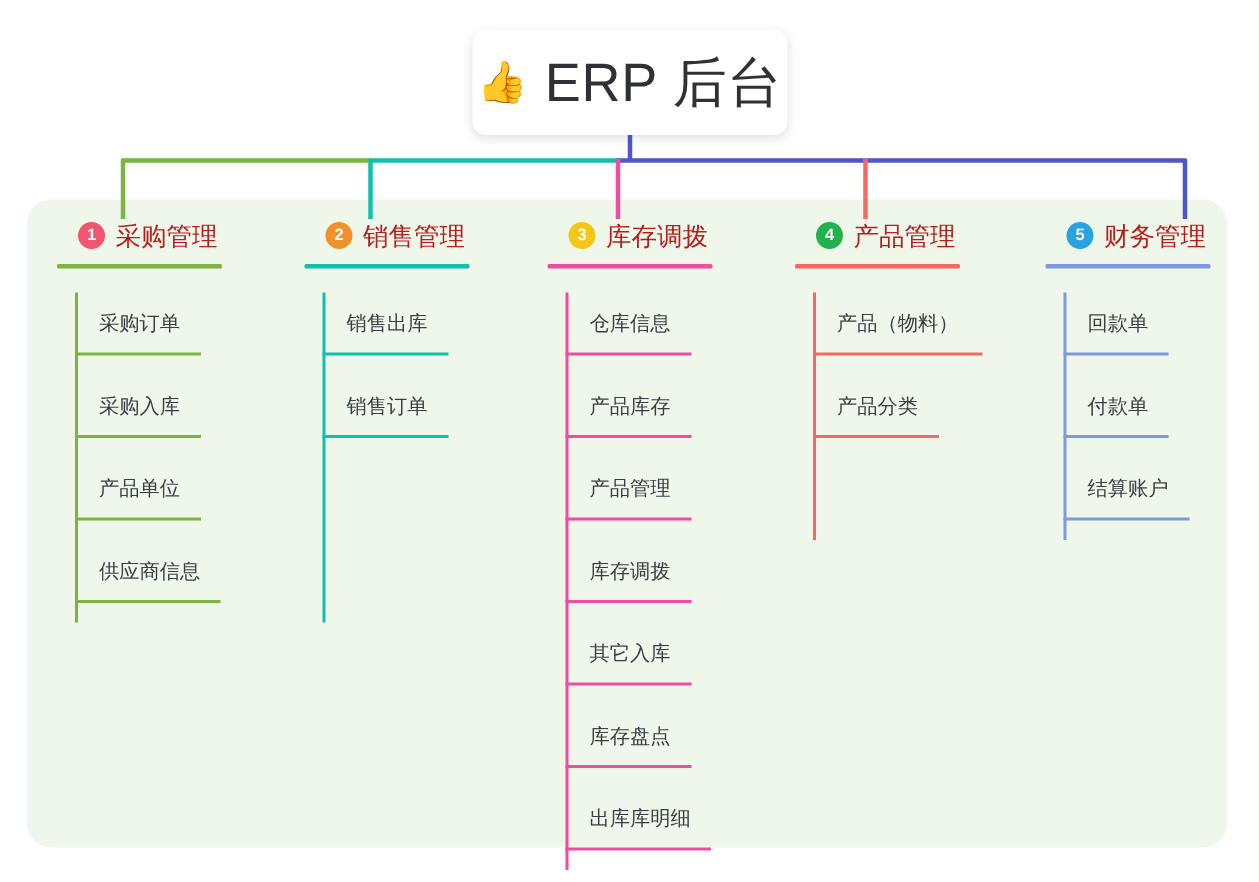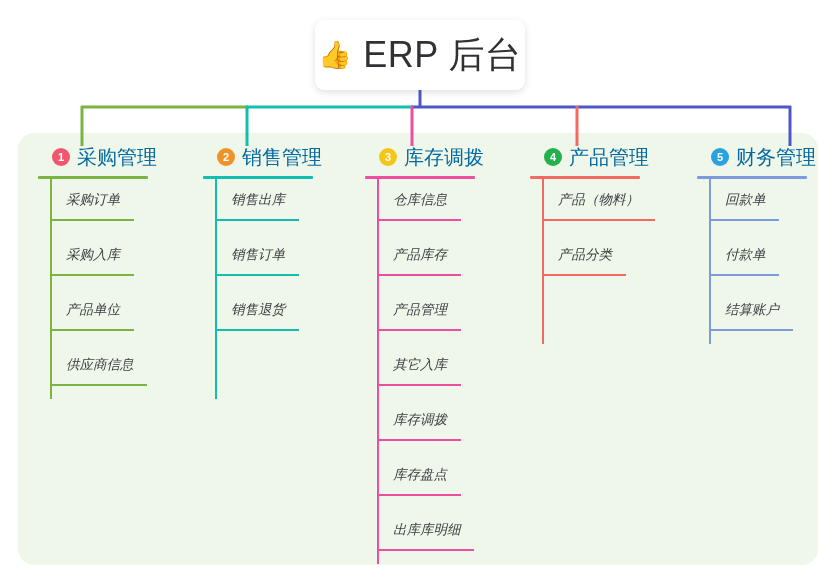--- a/index.html
+++ b/index.html
@@ -86,32 +86,31 @@
     height: 18px;
     border-radius: 50%;
     color: #ffffff;
     font-size: 11px;
     line-height: 18px;
     text-align: center;
     font-weight: bold;
     flex: none;
   }
   .col-title {
-    font-size: 20px;
-    color: #0369a1;
+    font-size: 17px;
+    color: #b91c1c;
   }
   .col-underline {
     height: 3px;
     margin-top: 7px;
     border-radius: 1px;
   }
   .col-items {
     position: relative;
-    margin-top: 0px;
-    font-style: italic;
+    margin-top: 16px;
   }
   .leaf {
     position: relative;
     height: 55px;
   }
   .leaf-label {
     position: absolute;
     left: 28px;
     top: 12px;
     font-size: 13.5px;
@@ -195,24 +194,20 @@
         <div class="col-items">
           <div class="leaf-spine" style="background: rgb(18, 191, 174); height: 220px;"></div>
           <div class="leaf">
             <span class="leaf-label">销售出库</span>
             <div class="leaf-underline" style="width: 84px; background: rgb(18, 191, 174);"></div>
           </div>
           <div class="leaf">
             <span class="leaf-label">销售订单</span>
             <div class="leaf-underline" style="width: 84px; background: rgb(18, 191, 174);"></div>
           </div>
-          <div class="leaf">
-            <span class="leaf-label">销售退货</span>
-            <div class="leaf-underline" style="width: 84px; background: rgb(18, 191, 174);"></div>
-          </div>
         </div>
       </div>
       <div class="column" style="left: 365px;">
         <div class="col-head">
           <span class="col-badge" style="background: rgb(245, 197, 24);">3</span>
           <span class="col-title">库存调拨</span>
         </div>
         <div class="col-underline" style="width: 110px; background: rgb(239, 77, 160);"></div>
         <div class="col-items">
           <div class="leaf-spine" style="background: rgb(239, 77, 160); height: 385px;"></div>
@@ -222,25 +217,25 @@
           </div>
           <div class="leaf">
             <span class="leaf-label">产品库存</span>
             <div class="leaf-underline" style="width: 84px; background: rgb(239, 77, 160);"></div>
           </div>
           <div class="leaf">
             <span class="leaf-label">产品管理</span>
             <div class="leaf-underline" style="width: 84px; background: rgb(239, 77, 160);"></div>
           </div>
           <div class="leaf">
+            <span class="leaf-label">库存调拨</span>
+            <div class="leaf-underline" style="width: 84px; background: rgb(239, 77, 160);"></div>
+          </div>
+          <div class="leaf">
             <span class="leaf-label">其它入库</span>
-            <div class="leaf-underline" style="width: 84px; background: rgb(239, 77, 160);"></div>
-          </div>
-          <div class="leaf">
-            <span class="leaf-label">库存调拨</span>
             <div class="leaf-underline" style="width: 84px; background: rgb(239, 77, 160);"></div>
           </div>
           <div class="leaf">
             <span class="leaf-label">库存盘点</span>
             <div class="leaf-underline" style="width: 84px; background: rgb(239, 77, 160);"></div>
           </div>
           <div class="leaf">
             <span class="leaf-label">出库库明细</span>
             <div class="leaf-underline" style="width: 97px; background: rgb(239, 77, 160);"></div>
           </div>

